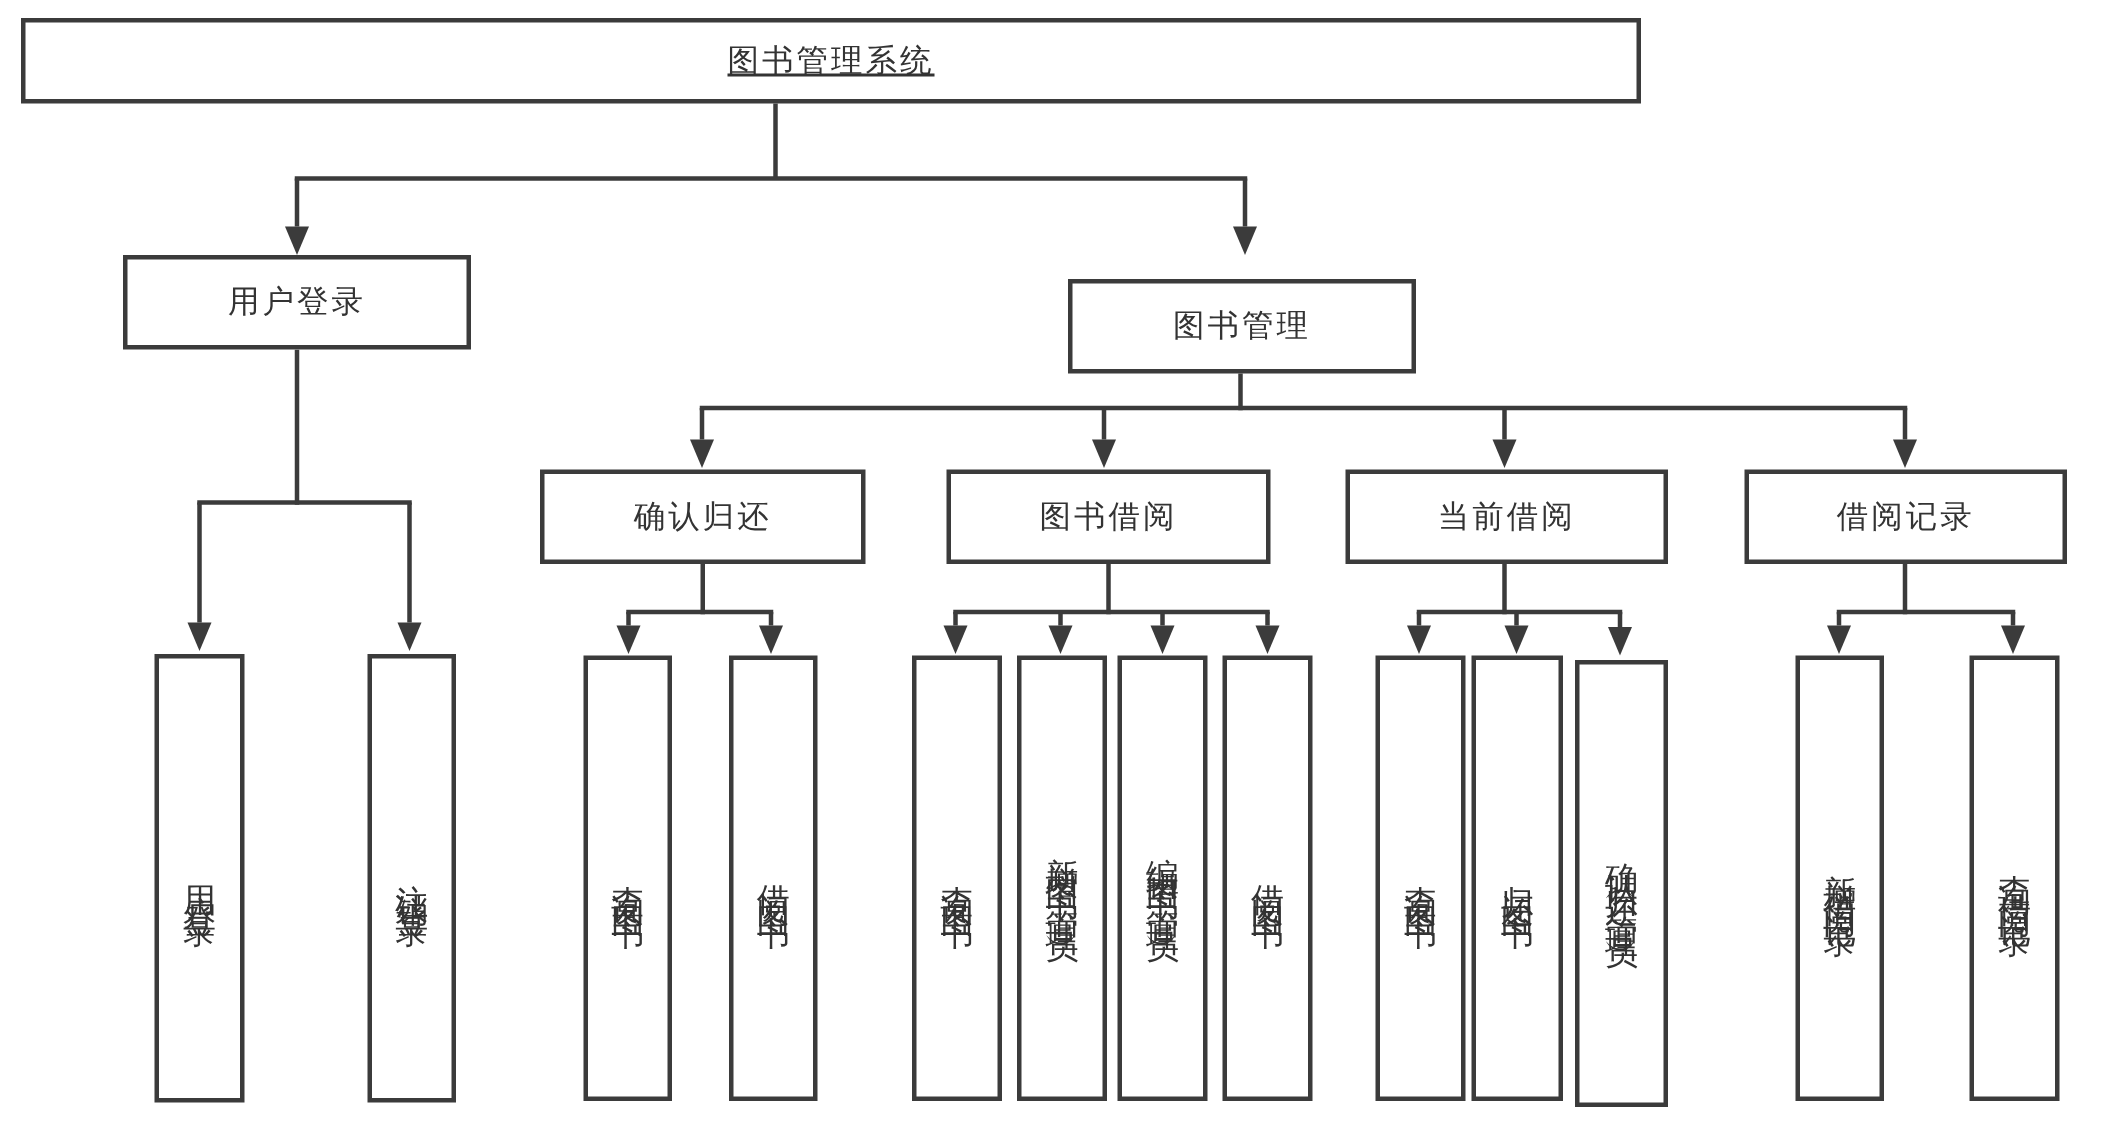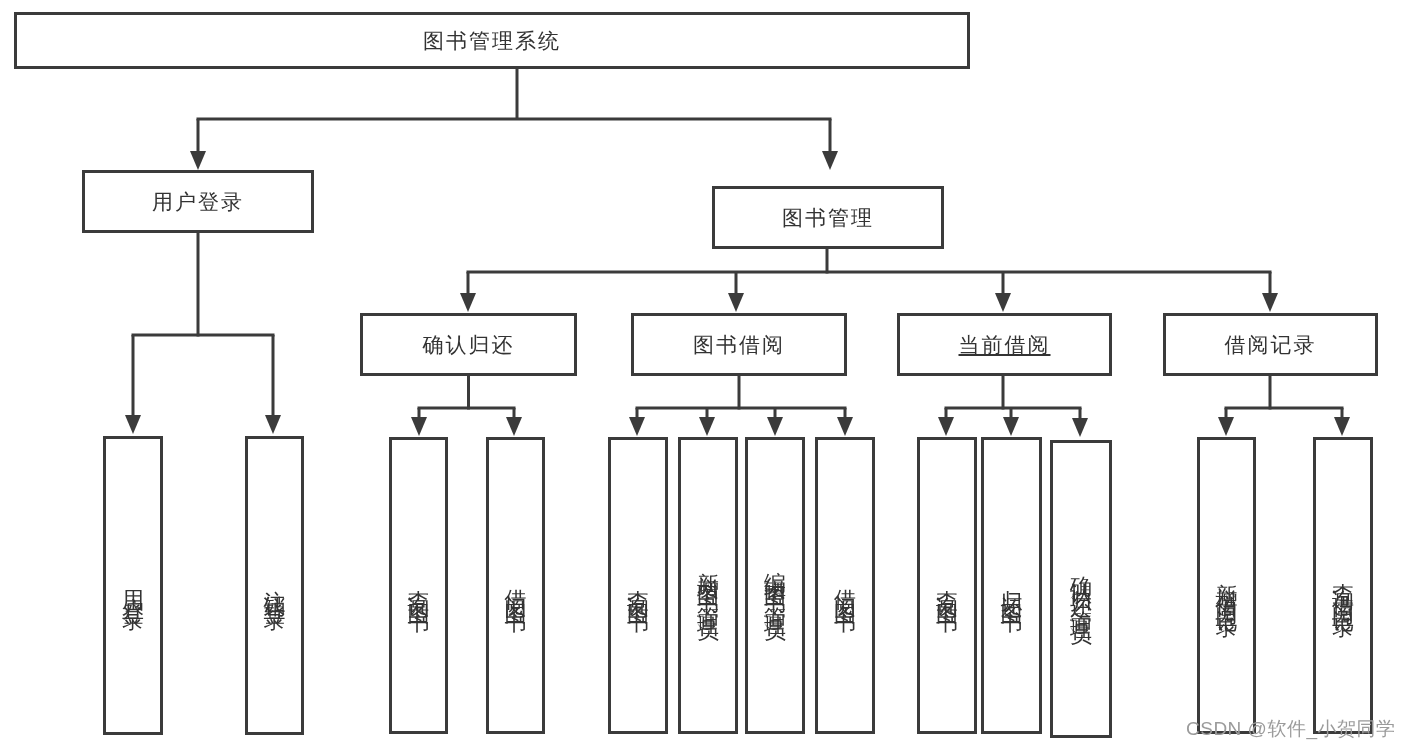--- a/index.html
+++ b/index.html
@@ -28,26 +28,26 @@
     white-space:nowrap;
   }
   .vbox .lbl{
     writing-mode:vertical-rl;
     font-size:22px;
     letter-spacing:7px;
     line-height:1;
     white-space:nowrap;
   }
   
-  .b-root{left:14px;top:12px;width:956px;height:57px;}
+  .b-root{left:14px;top:12px;width:1080px;height:57px;text-decoration:underline;}
   .b-l2a{left:82px;top:170px;width:232px;height:63px;}
   .b-l2b{left:712px;top:170px;width:232px;height:63px;margin-top:16px;}
   .b-l3a{left:360px;top:313px;width:217px;height:63px;}
   .b-l3b{left:631px;top:313px;width:216px;height:63px;}
-  .b-l3c{left:897px;top:313px;width:215px;height:63px;text-decoration:underline;}
+  .b-l3c{left:897px;top:313px;width:215px;height:63px;}
   .b-l3d{left:1163px;top:313px;width:215px;height:63px;}
   .b-v1{left:103px;top:436px;width:60px;height:299px;}
   .b-v2{left:245px;top:436px;width:59px;height:299px;}
   .b-v3{left:389px;top:437px;width:59px;height:297px;}
   .b-v4{left:486px;top:437px;width:59px;height:297px;}
   .b-v5{left:608px;top:437px;width:60px;height:297px;}
   .b-v6{left:678px;top:437px;width:60px;height:297px;}
   .b-v7{left:745px;top:437px;width:60px;height:297px;}
   .b-v8{left:815px;top:437px;width:60px;height:297px;}
   .b-v9{left:917px;top:437px;width:60px;height:297px;}
@@ -178,15 +178,14 @@
     <span class="lbl">确认归还（管理员）</span>
   </div>
 
   <div class="node vbox b-v12">
     <span class="lbl">新增借阅记录</span>
   </div>
   <div class="node vbox b-v13">
     <span class="lbl">查询借阅记录</span>
   </div>
 
-  <div id="watermark">CSDN @软件_小贺同学</div>
 
 </div>
 
 </body></html>

